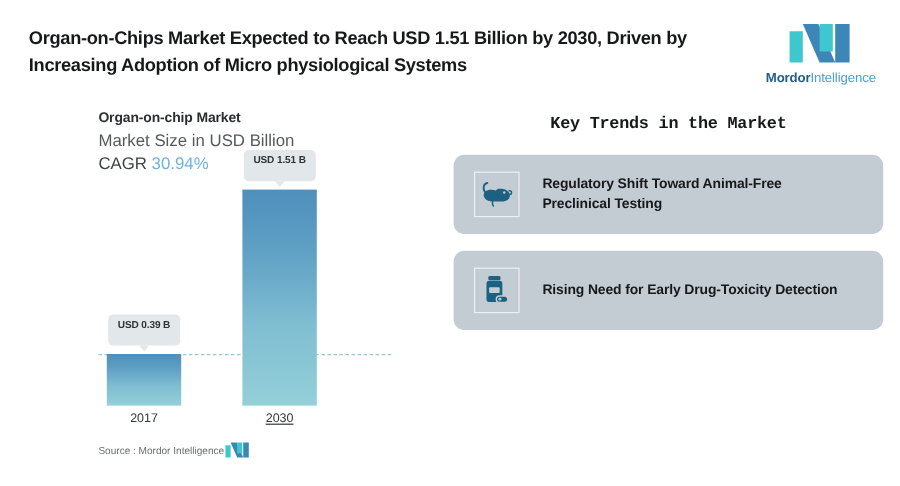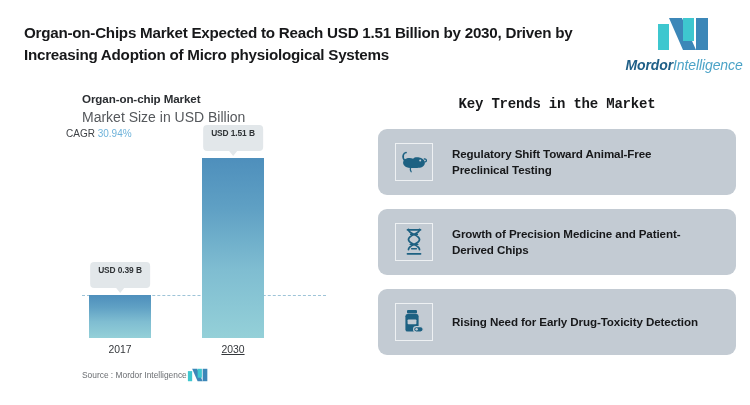--- a/index.html
+++ b/index.html
@@ -43,24 +43,23 @@
   
   .logo-block {
     display: flex;
     flex-direction: column;
     align-items: center;
     width: 96px;
   }
   .logo-mark { width: 56px; height: 36px; display: block; }
   .logo-word {
     margin-top: 5px;
-    font-size: 14px;
+    font-size: 11px;
     letter-spacing: -0.1px;
     white-space: nowrap;
-    font-style: italic;
   }
   .logo-word .w1 { color: #1f5f87; font-weight: bold; }
   .logo-word .w2 { color: #4ba3c7; font-weight: normal; }
 
   
   .chart-panel {
     position: absolute;
     left: 62px; top: 92px;
     width: 300px; height: 300px;
     background: #ffffff;
@@ -73,23 +72,23 @@
     letter-spacing: -0.1px;
     margin-left: 20px;
   }
   .chart-subtitle {
     font-size: 14px;
     color: #55585c;
     margin-left: 20px;
     margin-top: 4px;
   }
   .chart-cagr {
-    font-size: 10px;
+    font-size: 14px;
     color: #3f4246;
-    margin-left: 4px;
+    margin-left: 20px;
     margin-top: 3px;
   }
   .chart-cagr .cagr-val { color: #6fb3da; }
 
   .plot {
     position: absolute;
     left: 0; top: 66px;
     width: 300px; height: 180px;
   }
 
@@ -296,34 +295,20 @@
           <path d="M18.2 6.4c2.6 0.3 5.0 2.0 5.6 4.4 0.5 2.2-0.6 4.3-2.6 5.3-1.5 0.8-3.3 0.9-5.0 0.9H9.3c-2.5 0-4.9-0.9-6.3-2.7-1.3-1.7-1.2-4.0 0.3-5.5 1.4-1.4 3.5-1.8 5.4-1.7 1.2 0.1 2.3 0.4 3.4 0.6 1.1-1.2 2.6-1.5 4.0-1.4 0.8 0.1 1.6 0.1 2.1 0.1z" fill="#1d6182"></path>
           <circle cx="19.2" cy="9.4" r="1.0" fill="#c3cbd3"></circle>
           <path d="M23.3 8.0c1.1-0.3 2.0 0.4 2.1 1.3 0.1 0.8-0.5 1.5-1.3 1.6" fill="none" stroke="#1d6182" stroke-width="1.3" stroke-linecap="round"></path>
           <path d="M4.2 10.2C2.6 8.6 1.6 6.2 2.3 4.0c0.4-1.3 1.5-2.3 2.8-2.5" fill="none" stroke="#1d6182" stroke-width="1.6" stroke-linecap="round"></path>
           <path d="M9.5 16.9c-0.4 1.4-0.2 2.8 0.6 3.8" fill="none" stroke="#1d6182" stroke-width="1.3" stroke-linecap="round"></path>
         </svg>
       </div>
       <div class="trend-label">Regulatory Shift Toward Animal-Free Preclinical Testing</div>
     </div>
 
-    <div class="trend-card">
-      <div class="trend-icon-box">
-        <svg width="20" height="28" viewBox="0 0 20 28">
-          <path d="M4.5 1.5c0 5 11 5 11 10s-11 5-11 10" fill="none" stroke="#1d6182" stroke-width="1.8" stroke-linecap="round"></path>
-          <path d="M15.5 1.5c0 5-11 5-11 10s11 5 11 10" fill="none" stroke="#1d6182" stroke-width="1.8" stroke-linecap="round"></path>
-          <line x1="3.5" y1="1.8" x2="16.5" y2="1.8" stroke="#1d6182" stroke-width="1.8" stroke-linecap="round"></line>
-          <line x1="3.5" y1="25.8" x2="16.5" y2="25.8" stroke="#1d6182" stroke-width="1.8" stroke-linecap="round"></line>
-          <line x1="6.6" y1="6.4" x2="13.4" y2="6.4" stroke="#1d6182" stroke-width="1.4" stroke-linecap="round"></line>
-          <line x1="7.6" y1="20.8" x2="12.4" y2="20.8" stroke="#1d6182" stroke-width="1.4" stroke-linecap="round"></line>
-          <line x1="6.2" y1="16.4" x2="13.8" y2="16.4" stroke="#1d6182" stroke-width="1.4" stroke-linecap="round"></line>
-        </svg>
-      </div>
-      <div class="trend-label">Growth of Precision Medicine and Patient-Derived Chips</div>
-    </div>
 
     <div class="trend-card">
       <div class="trend-icon-box">
         <svg width="24" height="26" viewBox="0 0 24 26">
           <rect x="5" y="1" width="10" height="3.6" rx="1.1" fill="#1d6182"></rect>
           <rect x="3.4" y="5" width="13.2" height="17.6" rx="2.2" fill="#1d6182"></rect>
           <rect x="5.6" y="10.4" width="8.8" height="4.8" rx="0.8" fill="#c3cbd3"></rect>
           <rect x="11.6" y="17.6" width="9.6" height="5.4" rx="2.7" fill="#1d6182" stroke="#c3cbd3" stroke-width="1.2"></rect>
           <circle cx="14.6" cy="20.3" r="1.2" fill="#c3cbd3"></circle>
         </svg>

